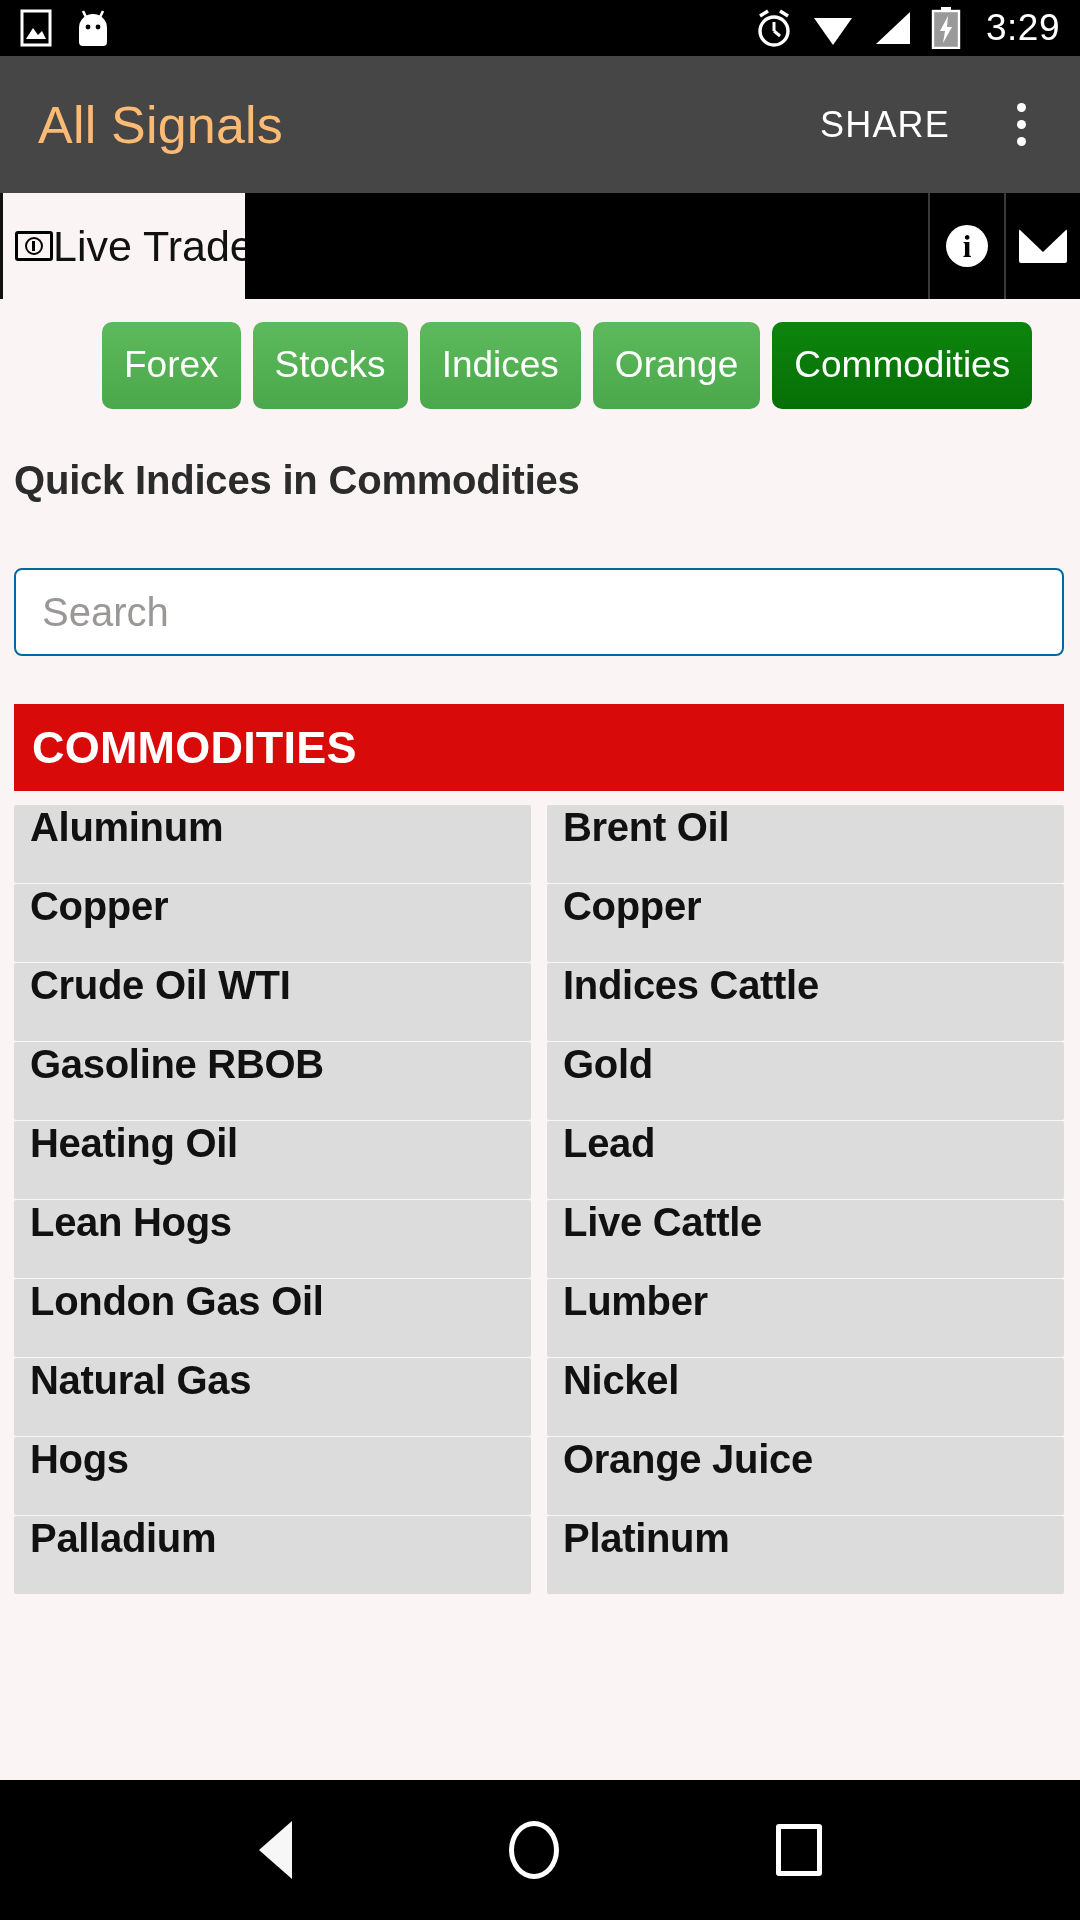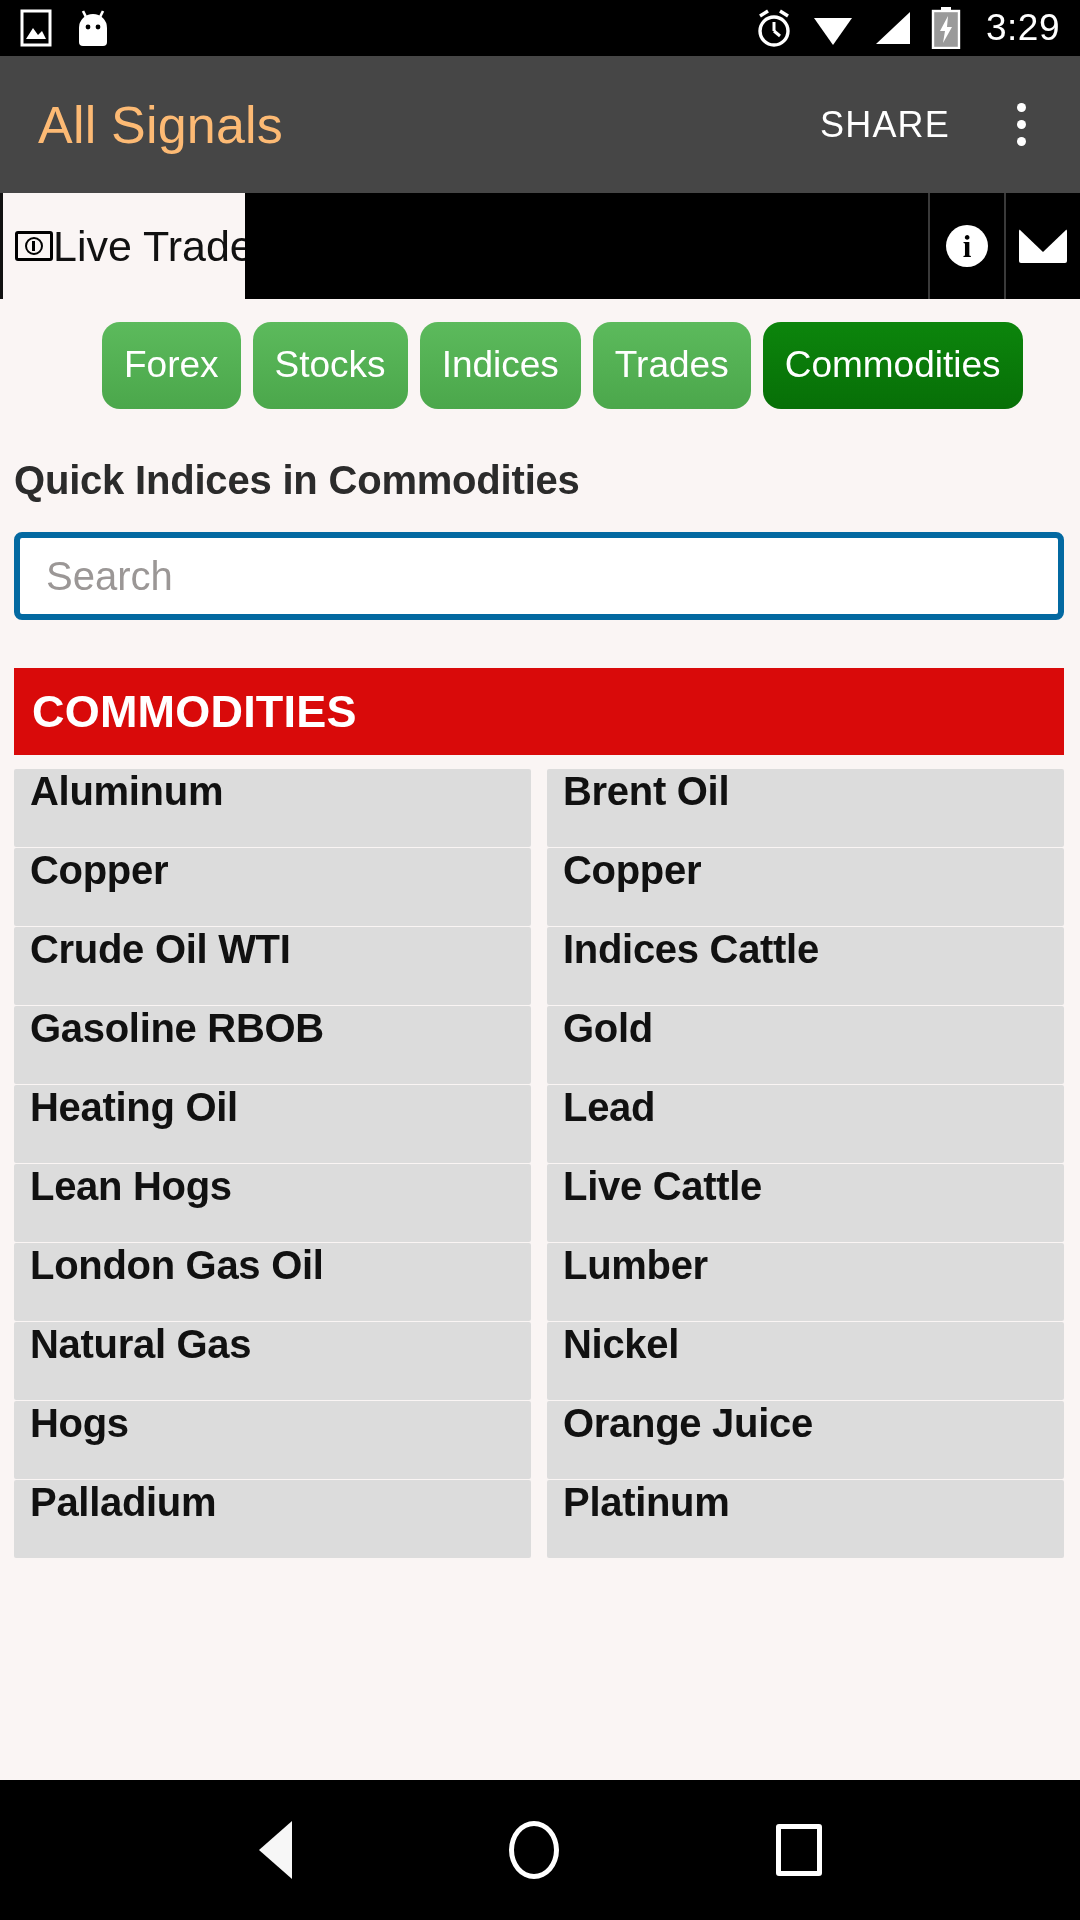--- a/index.html
+++ b/index.html
@@ -191,21 +191,21 @@
   }
 
   
   .chips {
     display: flex;
     gap: 12px;
     padding: 23px 0 0 102px;
   }
   .chip {
     border: 0;
-    border-radius: 18px;
+    border-radius: 10px;
     color: #ffffff;
     font-size: 37px;
     line-height: 1;
     padding: 24px 22px 26px;
     font-family: "Liberation Sans", sans-serif;
     background: #54b054;
     background-image: linear-gradient(#5cba5c, #4ba74b);
     white-space: nowrap;
   }
   .chip.active {
@@ -219,27 +219,28 @@
     font-weight: 700;
     color: #2b2b2b;
     padding: 49px 0 0 14px;
     letter-spacing: -0.2px;
   }
   .search-wrap { padding: 29px 16px 0 14px; }
   .search-input {
     width: 100%;
     height: 88px;
     background: #ffffff;
-    border: 6px solid #0369a1;
+    border: 2px solid #0369a1;
     border-radius: 8px;
     font-size: 40px;
     color: #2b2b2b;
     padding: 0 26px;
     font-family: "Liberation Sans", sans-serif;
     outline: none;
+    margin-top: 36px;
   }
   .search-input::placeholder { color: #9b9796; }
 
   
   .section-header {
     margin: 48px 16px 0 14px;
     background: #d90a0a;
     height: 87px;
     display: flex;
     align-items: center;
@@ -373,21 +374,21 @@
       <div class="icon-mail"></div>
     </div>
   </div>
 
   <div class="page">
 
     <div class="chips">
       <button class="chip">Forex</button>
       <button class="chip">Stocks</button>
       <button class="chip">Indices</button>
-      <button class="chip">Trades</button>
+      <button class="chip">Orange</button>
       <button class="chip active">Commodities</button>
     </div>
 
     <div class="search-heading">Quick Indices in Commodities</div>
 
     <div class="search-wrap">
       <input class="search-input" type="text" placeholder="Search" style="">
     </div>
 
     <div class="section-header">

